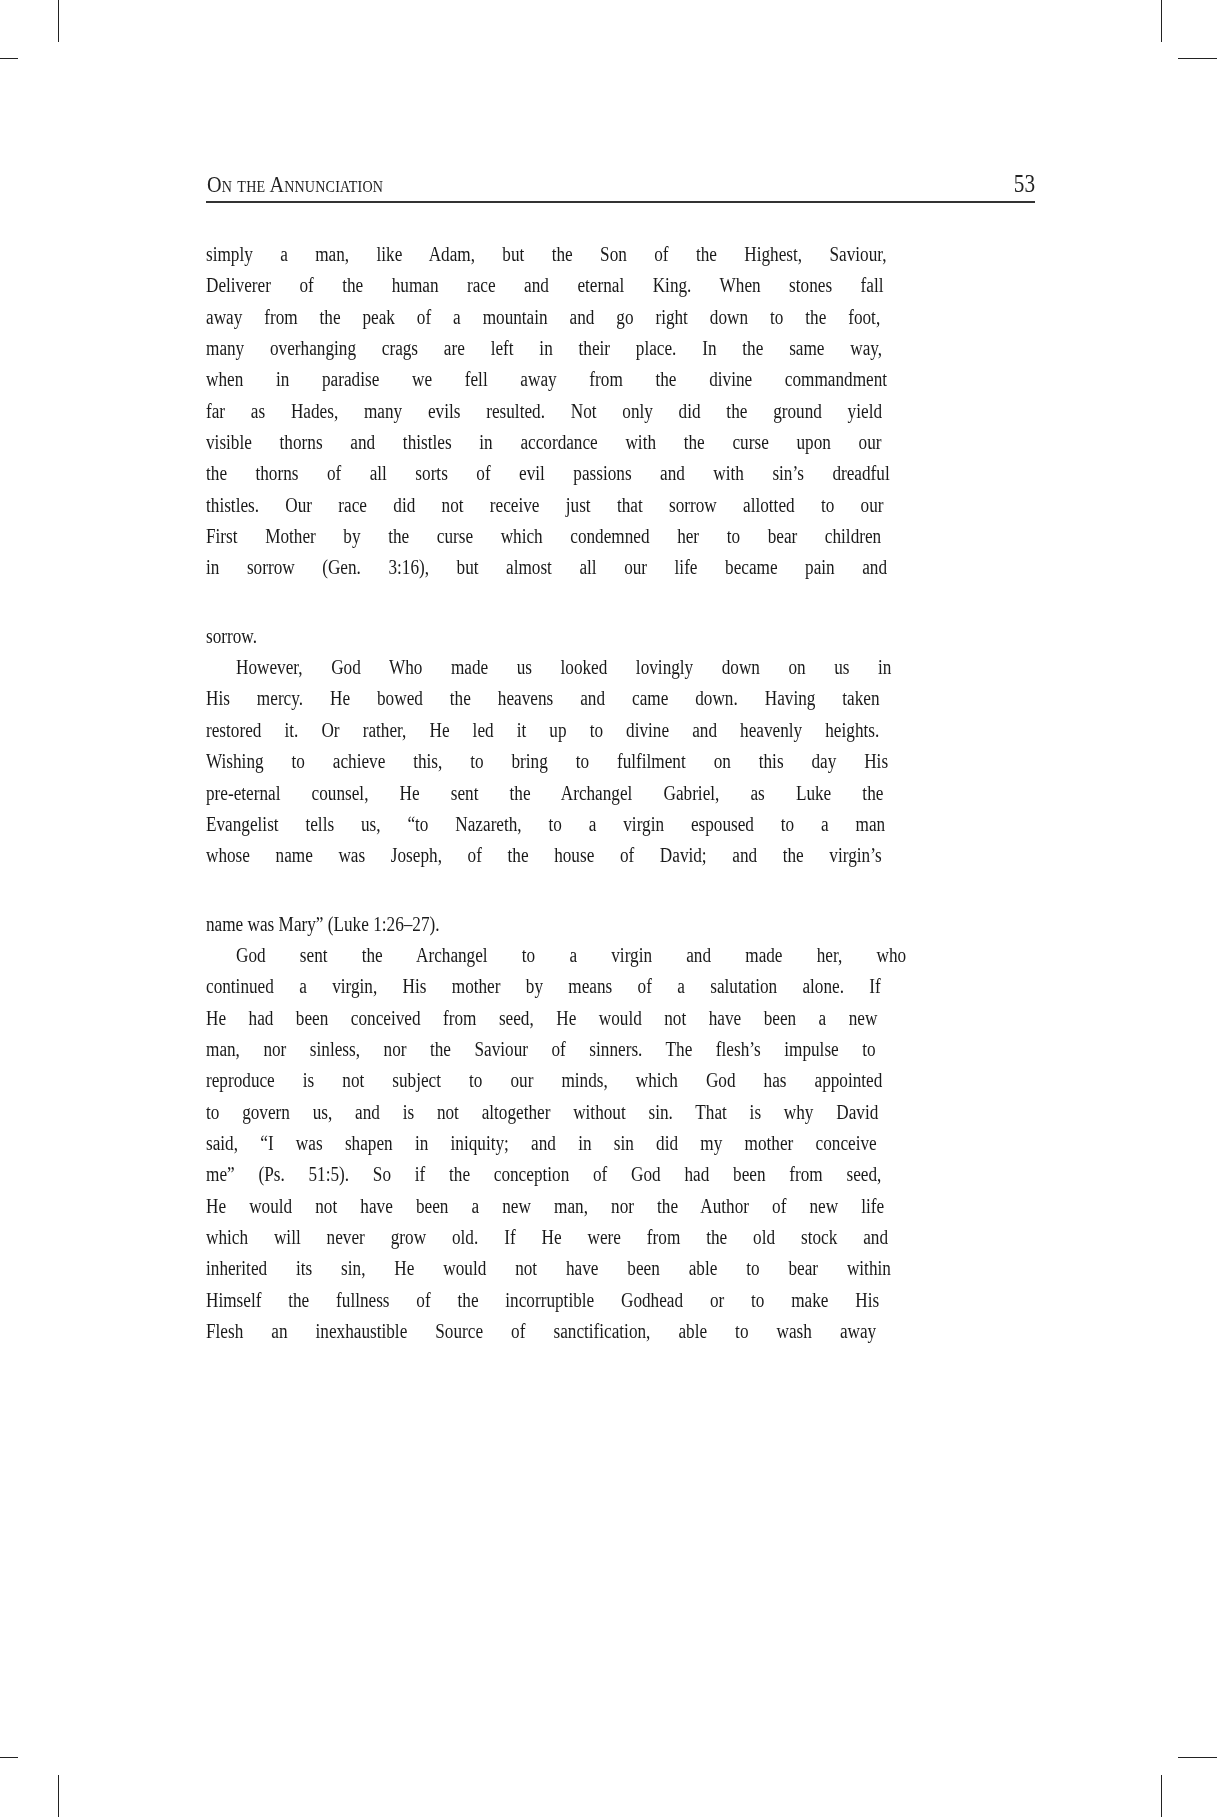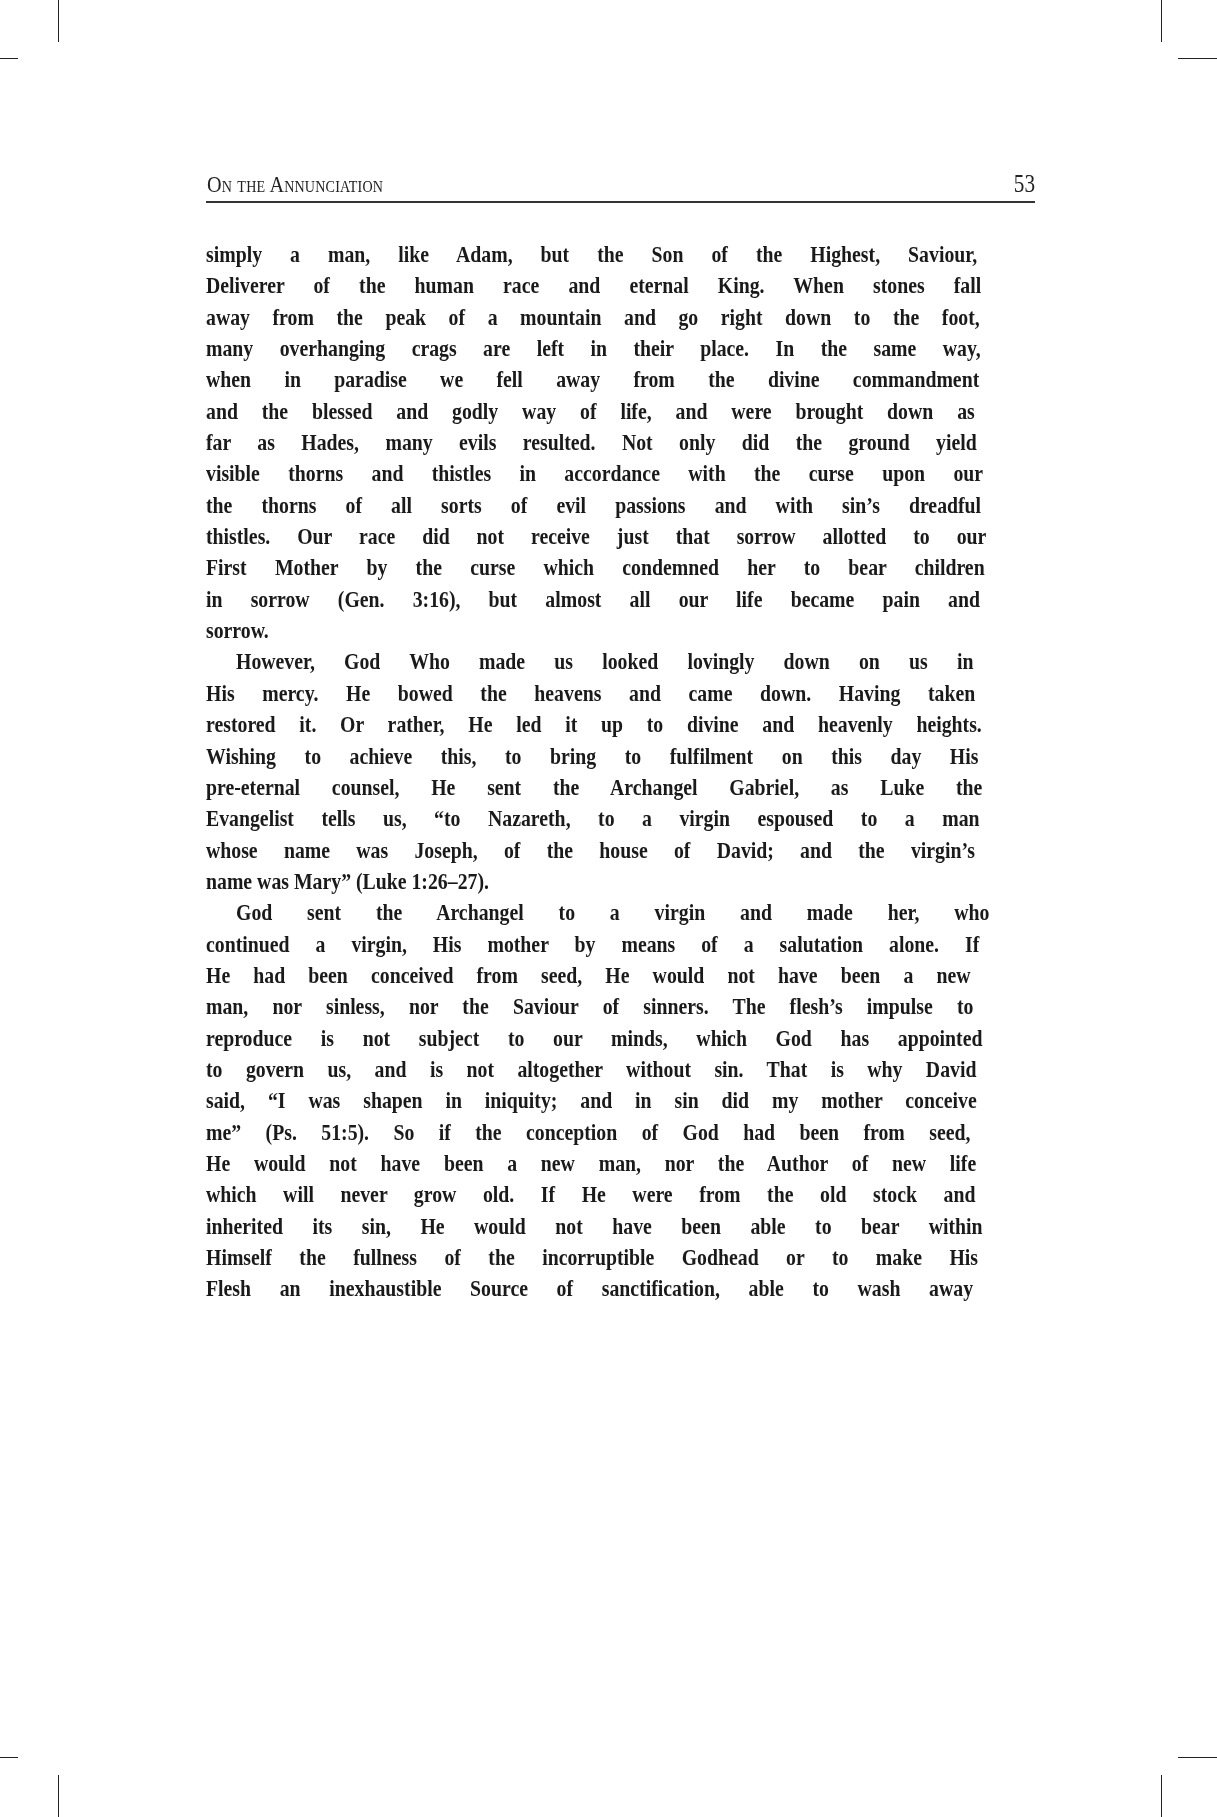--- a/index.html
+++ b/index.html
@@ -5,22 +5,22 @@
   html, body { margin: 0; padding: 0; background: #ffffff; }
   body { width: 1217px; height: 1817px; position: relative; overflow: hidden; font-family: "Liberation Serif", "DejaVu Serif", serif; color: #1a1a1a; }
   .crop { position: absolute; background: #222; }
   .crop.v { width: 1px; }
   .crop.h { height: 1px; }
   .running-head { position: absolute; left: 207px; top: 168px; width: 828px; height: 36px; }
   .running-title { position: absolute; left: 0; top: 4px; font-size: 23px; font-variant: small-caps; letter-spacing: 0.2px; color: #222; transform: scaleX(0.88); transform-origin: left top; white-space: nowrap; }
   .page-number { position: absolute; right: 0; top: 2px; font-size: 25px; color: #222; transform: scaleX(0.85); transform-origin: right top; }
   .head-rule { position: absolute; left: 206px; top: 201px; width: 829px; height: 1.5px; background: #333; }
   .body-text { position: absolute; left: 206px; top: 239px; width: 830px; }
-  .line { height: 31.35px; line-height: 31.35px; font-size: 23px; white-space: nowrap; text-align: justify; text-align-last: justify; overflow: visible; font-weight: bold; }
-  .line.last { text-align-last: left; }
+  .line { height: 31.35px; line-height: 31.35px; font-size: 20px; white-space: nowrap; text-align: justify; text-align-last: justify; overflow: visible; }
+  .line.last { text-align-last: left; margin-top: 37px; }
   .line.indent { padding-left: 30px; }
   .line > span { display: inline-block; transform-origin: left center; }
 </style>
 </head>
 <body>
 
 <div class="crop v" style="left:58px; top:0; height:42px;"></div>
 <div class="crop h" style="left:0; top:58px; width:18px;"></div>
 <div class="crop v" style="left:1161px; top:0; height:42px;"></div>
 <div class="crop h" style="left:1178px; top:58px; width:39px;"></div>
@@ -34,21 +34,20 @@
   <span class="page-number">53</span>
 </div>
 <div class="head-rule"></div>
 
 <div class="body-text" id="body-text">
     <div class="line"><span style="word-spacing: 26.8188px; transform: scaleX(0.86); white-space: nowrap;">simply a man, like Adam, but the Son of the Highest, Saviour,</span></div>
     <div class="line"><span style="word-spacing: 28.1132px; transform: scaleX(0.86); white-space: nowrap;">Deliverer of the human race and eternal King. When stones fall</span></div>
     <div class="line"><span style="word-spacing: 20.4837px; transform: scaleX(0.86); white-space: nowrap;">away from the peak of a mountain and go right down to the foot,</span></div>
     <div class="line"><span style="word-spacing: 24.9907px; transform: scaleX(0.86); white-space: nowrap;">many overhanging crags are left in their place. In the same way,</span></div>
     <div class="line"><span style="word-spacing: 33.0094px; transform: scaleX(0.86); white-space: nowrap;">when in paradise we fell away from the divine commandment</span></div>
-    <div class="line"><span style="word-spacing: 22.0032px; transform: scaleX(0.86); white-space: nowrap;">and the blessed and godly way of life, and were brought down as</span></div>
     <div class="line"><span style="word-spacing: 24.9552px; transform: scaleX(0.86); white-space: nowrap;">far as Hades, many evils resulted. Not only did the ground yield</span></div>
     <div class="line"><span style="word-spacing: 27.2288px; transform: scaleX(0.86); white-space: nowrap;">visible thorns and thistles in accordance with the curse upon our</span></div>
     <div class="line"><span style="word-spacing: 28.0859px; transform: scaleX(0.86); white-space: nowrap;">the thorns of all sorts of evil passions and with sin’s dreadful</span></div>
     <div class="line"><span style="word-spacing: 25.5717px; transform: scaleX(0.86); white-space: nowrap;">thistles. Our race did not receive just that sorrow allotted to our</span></div>
     <div class="line"><span style="word-spacing: 27.0819px; transform: scaleX(0.86); white-space: nowrap;">First Mother by the curse which condemned her to bear children</span></div>
     <div class="line"><span style="word-spacing: 27.0035px; transform: scaleX(0.86); white-space: nowrap;">in sorrow (Gen. 3:16), but almost all our life became pain and</span></div>
     <div class="line last"><span style="transform: scaleX(0.86); white-space: nowrap;">sorrow.</span></div>
     <div class="line indent"><span style="word-spacing: 28.1639px; transform: scaleX(0.86); white-space: nowrap;">However, God Who made us looked lovingly down on us in</span></div>
     <div class="line"><span style="word-spacing: 26.3601px; transform: scaleX(0.86); white-space: nowrap;">His mercy. He bowed the heavens and came down. Having taken</span></div>
     <div class="line"><span style="word-spacing: 21.8456px; transform: scaleX(0.86); white-space: nowrap;">restored it. Or rather, He led it up to divine and heavenly heights.</span></div>

